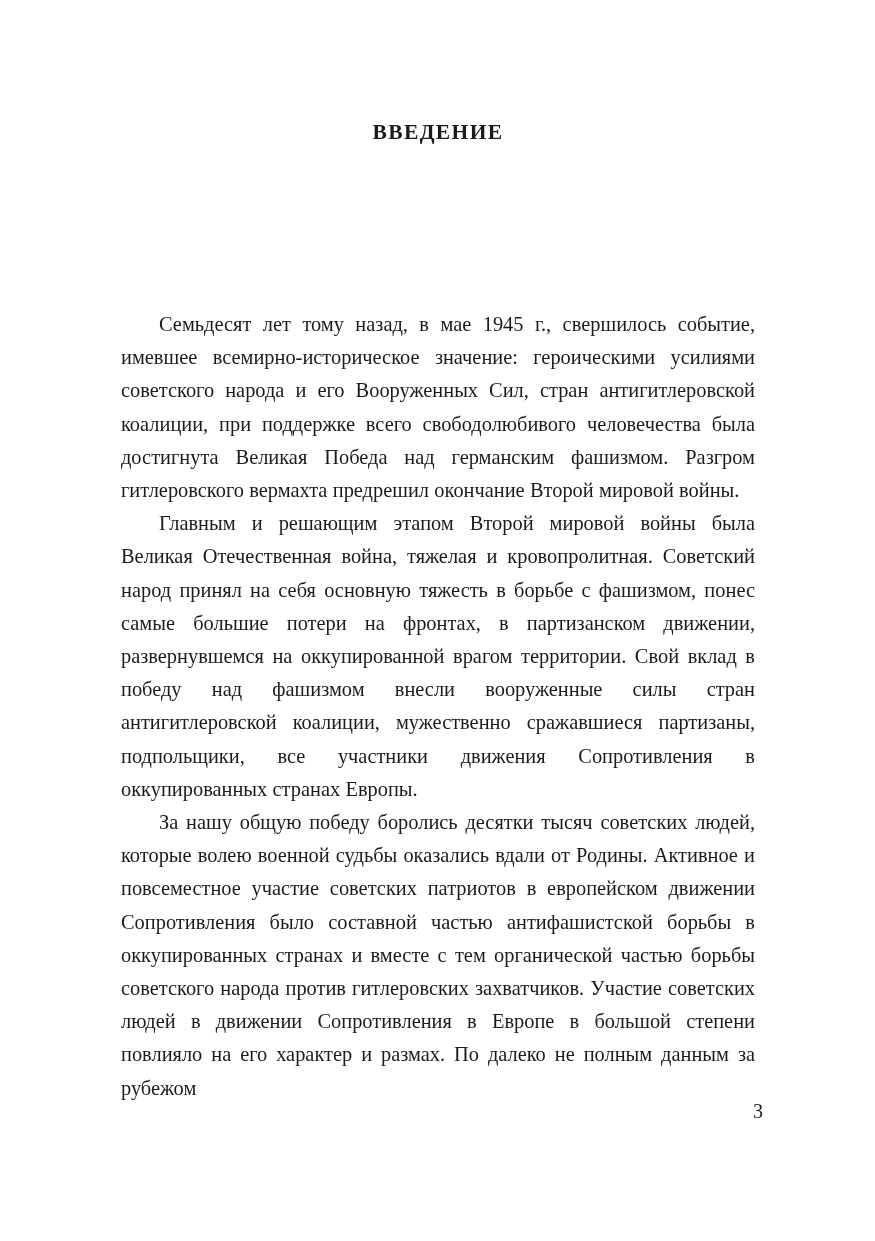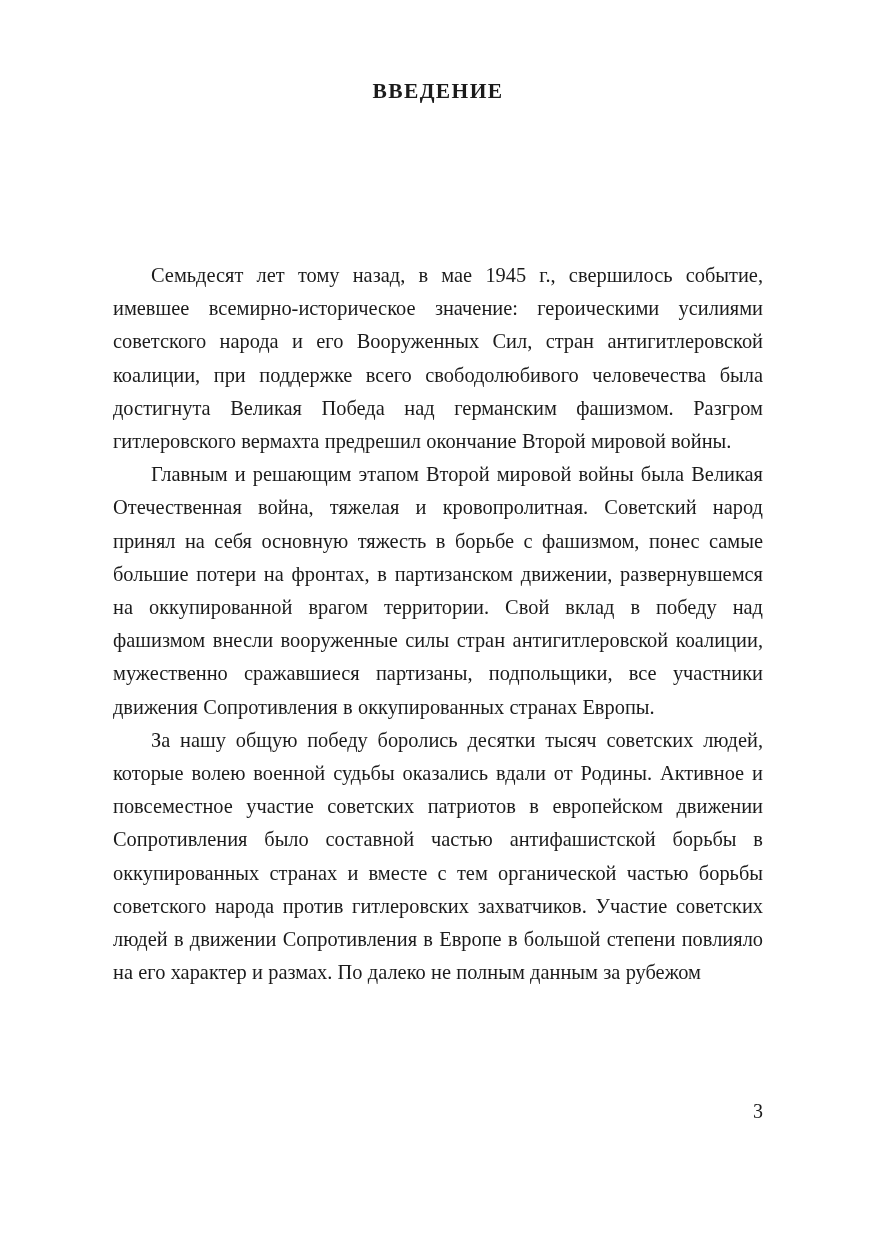--- a/index.html
+++ b/index.html
@@ -23,29 +23,29 @@
     background: #ffffff;
   }
   .content {
     position: absolute;
     left: 113px;
     top: 0;
     width: 650px;
   }
   .chapter-title {
     margin: 0;
-    padding-top: 79px;
+    padding-top: 120px;
     text-align: center;
     font-weight: bold;
     font-size: 21.5px;
     letter-spacing: 1.4px;
     font-family: "Liberation Serif", "DejaVu Serif", serif;
   }
   .body-text {
-    margin: 0;
+    margin: 8px;
     padding-top: 155px;
   }
   p.para {
     margin: 0;
     text-indent: 38px;
     text-align: justify;
     font-size: 20.4px;
     line-height: 33.2px;
     font-family: "Liberation Serif", "DejaVu Serif", serif;
     hyphens: manual;

